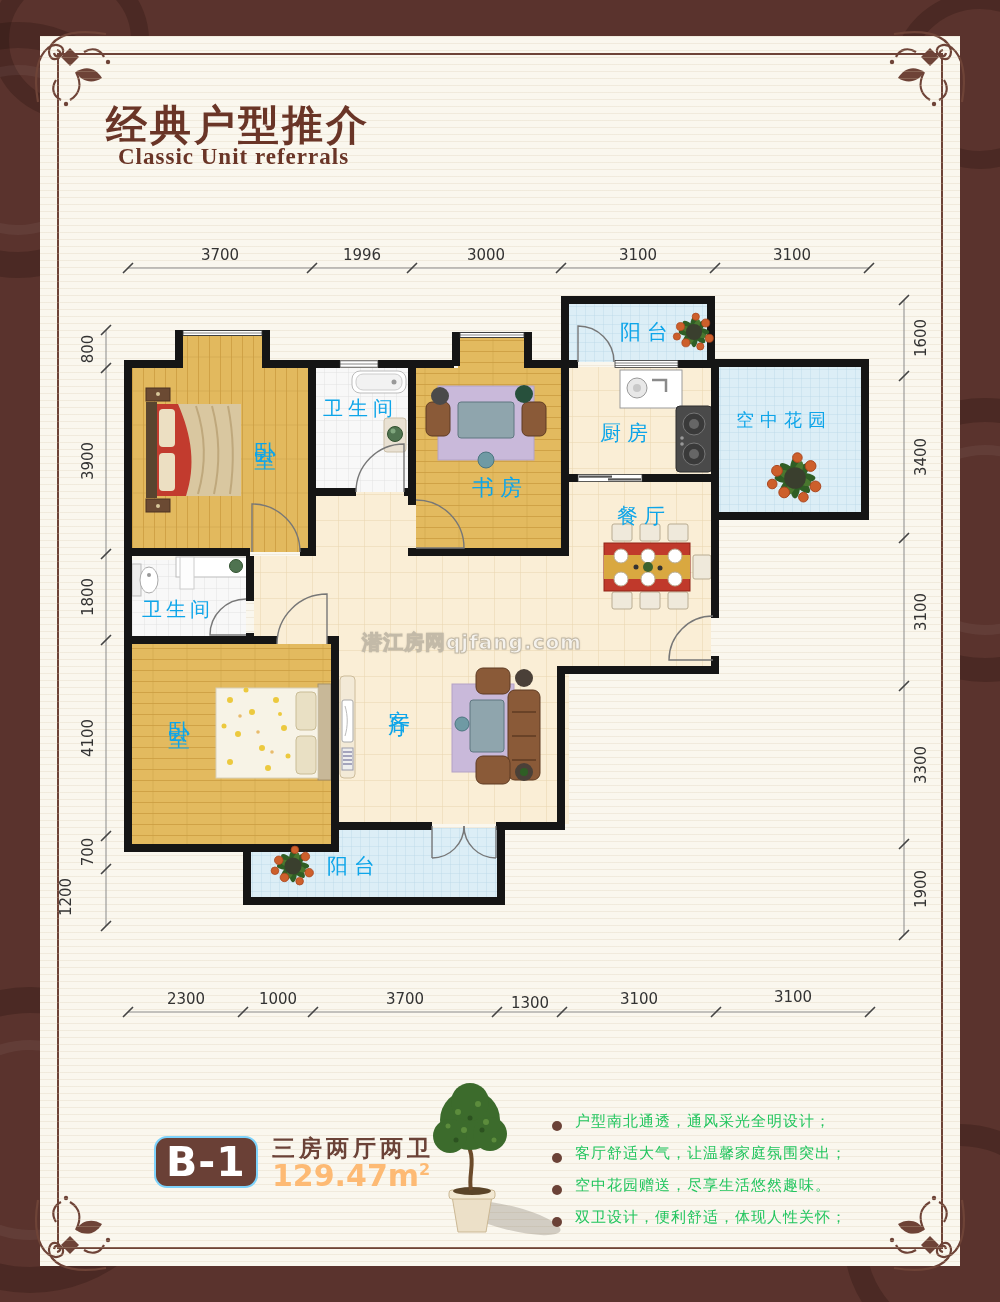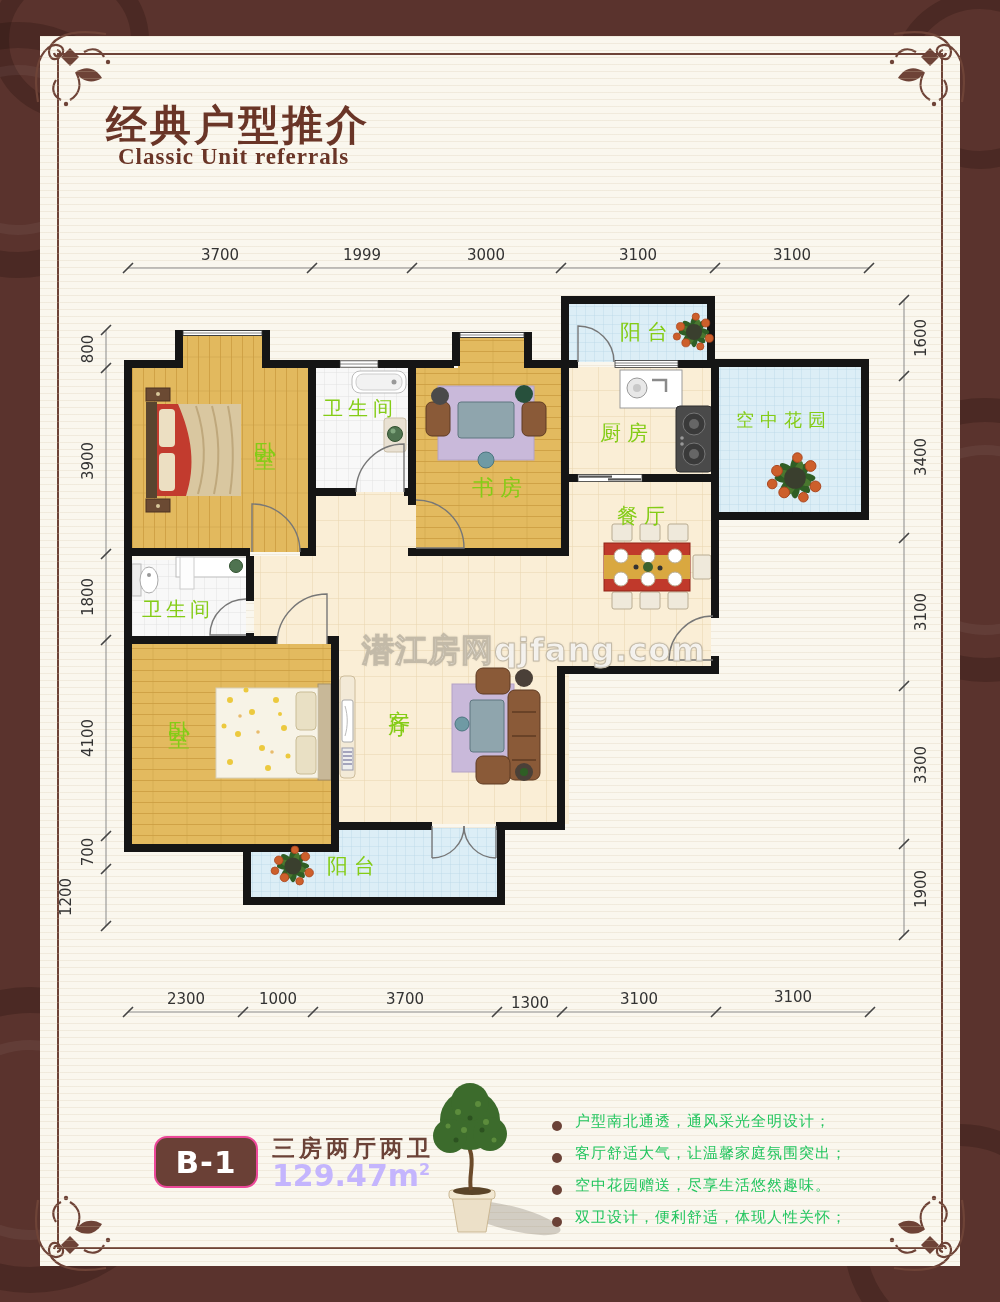--- a/index.html
+++ b/index.html
@@ -4,31 +4,31 @@
 <style>
   html,body{margin:0;padding:0;}
   body{font-family:"DejaVu Sans","Liberation Sans",sans-serif;background:#3f2320;}
   .page{position:relative;width:1000px;height:1302px;margin:0 auto;background:#5a332d;overflow:hidden;}
   .page svg{position:absolute;left:0;top:0;}
   .texture{position:absolute;left:40px;top:36px;width:920px;height:1230px;pointer-events:none;
     background:repeating-linear-gradient(180deg,rgba(212,196,168,.25) 0 1px,rgba(255,255,255,0) 1px 7px);}
   .title-zh{position:absolute;left:106px;top:98px;font-size:41px;font-weight:bold;color:#6a3527;letter-spacing:3px;}
   .title-en{position:absolute;left:118px;top:144px;font-size:23px;font-weight:bold;color:#6a3527;
     font-family:"Liberation Serif","DejaVu Serif",serif;letter-spacing:1px;}
-  .rlbl{position:absolute;color:#84cc16;font-size:21px;white-space:nowrap;}
+  .rlbl{position:absolute;color:#0ea5e9;font-size:21px;white-space:nowrap;}
   .rlbl.v{writing-mode:vertical-rl;text-orientation:upright;}
   .dimh,.dimv{position:absolute;font-size:15px;color:#333;white-space:nowrap;}
   .dimh{transform:translateX(-50%);}
   .dimv{transform:translate(-50%,-50%) rotate(-90deg);}
-  .watermark{position:absolute;left:362px;top:629px;font-size:32px;font-weight:bold;white-space:nowrap;
+  .watermark{position:absolute;left:362px;top:629px;font-size:20px;font-weight:bold;white-space:nowrap;
     color:rgba(255,255,255,.82);-webkit-text-stroke:1px #c3baa8;text-shadow:0 0 2px rgba(140,130,110,.55);letter-spacing:1px;text-align:center;}
-  .badge{position:absolute;left:154px;top:1136px;width:100px;height:48px;background:#6a4036;border:2px solid #ec4899;
-    border-radius:13px;color:#fff;font-size:31px;font-weight:bold;display:flex;align-items:center;justify-content:center;letter-spacing:1px;}
+  .badge{position:absolute;left:154px;top:1136px;width:100px;height:48px;background:#6a4036;border:2px solid #7dd3fc;
+    border-radius:13px;color:#fff;font-size:41px;font-weight:bold;display:flex;align-items:center;justify-content:center;letter-spacing:1px;}
   .unit-type{position:absolute;left:272px;top:1133px;font-size:23px;font-weight:bold;color:#6b4237;letter-spacing:4px;}
-  .unit-area{position:absolute;left:272px;top:1158px;font-size:30px;font-weight:bold;color:#c4b5fd;}
+  .unit-area{position:absolute;left:272px;top:1158px;font-size:30px;font-weight:bold;color:#fdba74;}
   .unit-area sup{font-size:16px;}
   .features{position:absolute;left:552px;top:1112px;}
   .feat{display:flex;align-items:flex-start;height:32px;}
   .feat .dot{width:10px;height:10px;border-radius:50%;background:#6b4237;margin:9px 13px 0 0;flex:0 0 auto;}
   .feat .txt{font-size:15px;color:#22c55e;letter-spacing:1px;font-weight:500;white-space:nowrap;}
 </style>
 </head>
 <body>
 
 <div class="page">
@@ -409,21 +409,21 @@
   <div class="rlbl" style="left:736px;top:408px;font-size:18px;letter-spacing:6px">空中花园</div>
   <div class="rlbl" style="left:617px;top:502px;font-size:21px;letter-spacing:6px">餐厅</div>
   <div class="rlbl v" style="left:384px;top:692px;font-size:22px;letter-spacing:8px">客厅</div>
   <div class="rlbl" style="left:142px;top:596px;font-size:20px;letter-spacing:4px">卫生间</div>
   <div class="rlbl v" style="left:164px;top:703px;font-size:22px;letter-spacing:6px">卧室</div>
   <div class="rlbl" style="left:327px;top:852px;font-size:21px;letter-spacing:6px">阳台</div>
 
   <div class="watermark">潜江房网qjfang.com</div>
 
   <span class="dimh" style="left:220px;top:246px">3700</span>
-  <span class="dimh" style="left:362px;top:246px">1999</span>
+  <span class="dimh" style="left:362px;top:246px">1996</span>
   <span class="dimh" style="left:486px;top:246px">3000</span>
   <span class="dimh" style="left:638px;top:246px">3100</span>
   <span class="dimh" style="left:792px;top:246px">3100</span>
 
   <span class="dimh" style="left:186px;top:990px">2300</span>
   <span class="dimh" style="left:278px;top:990px">1000</span>
   <span class="dimh" style="left:405px;top:990px">3700</span>
   <span class="dimh" style="left:530px;top:994px">1300</span>
   <span class="dimh" style="left:639px;top:990px">3100</span>
   <span class="dimh" style="left:793px;top:988px">3100</span>

